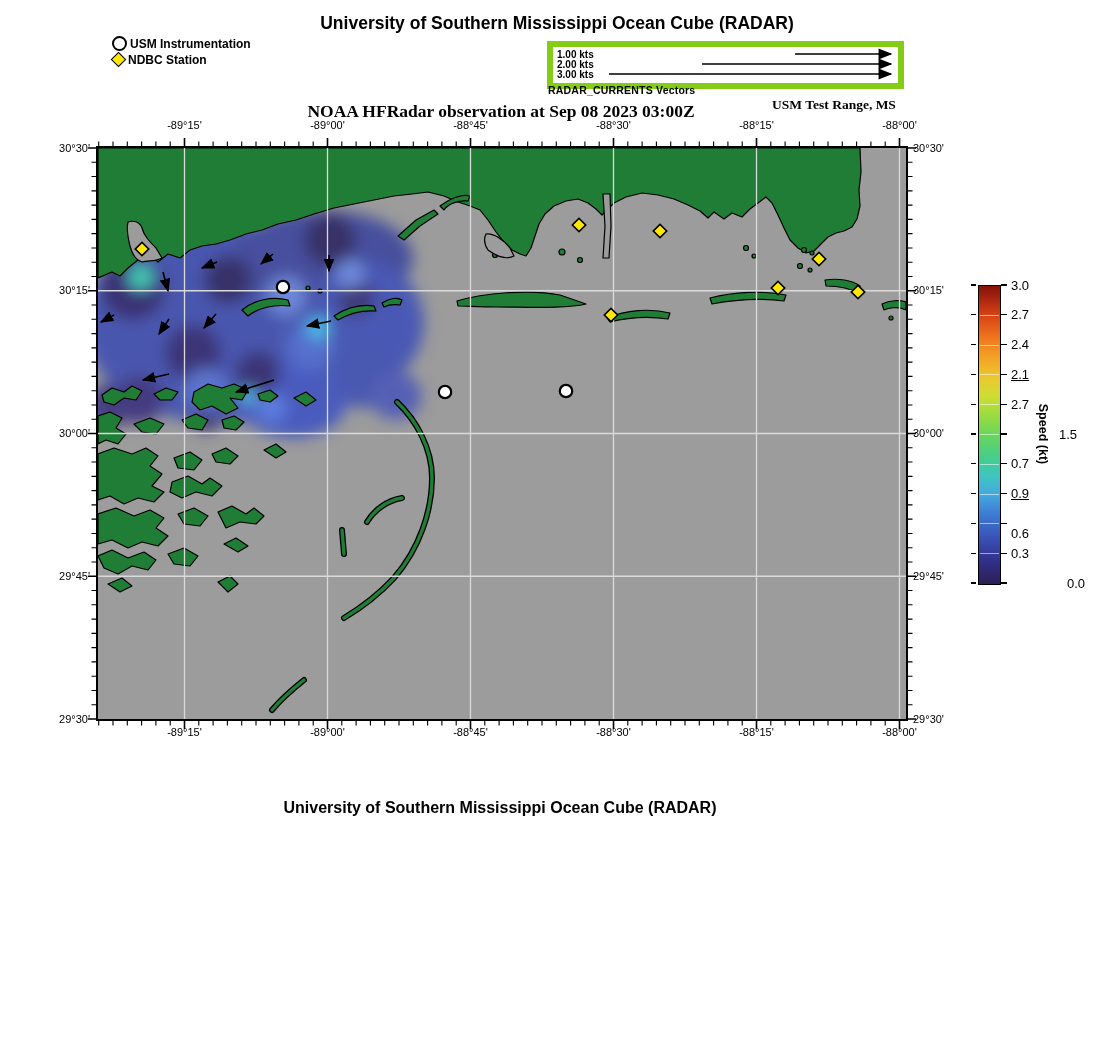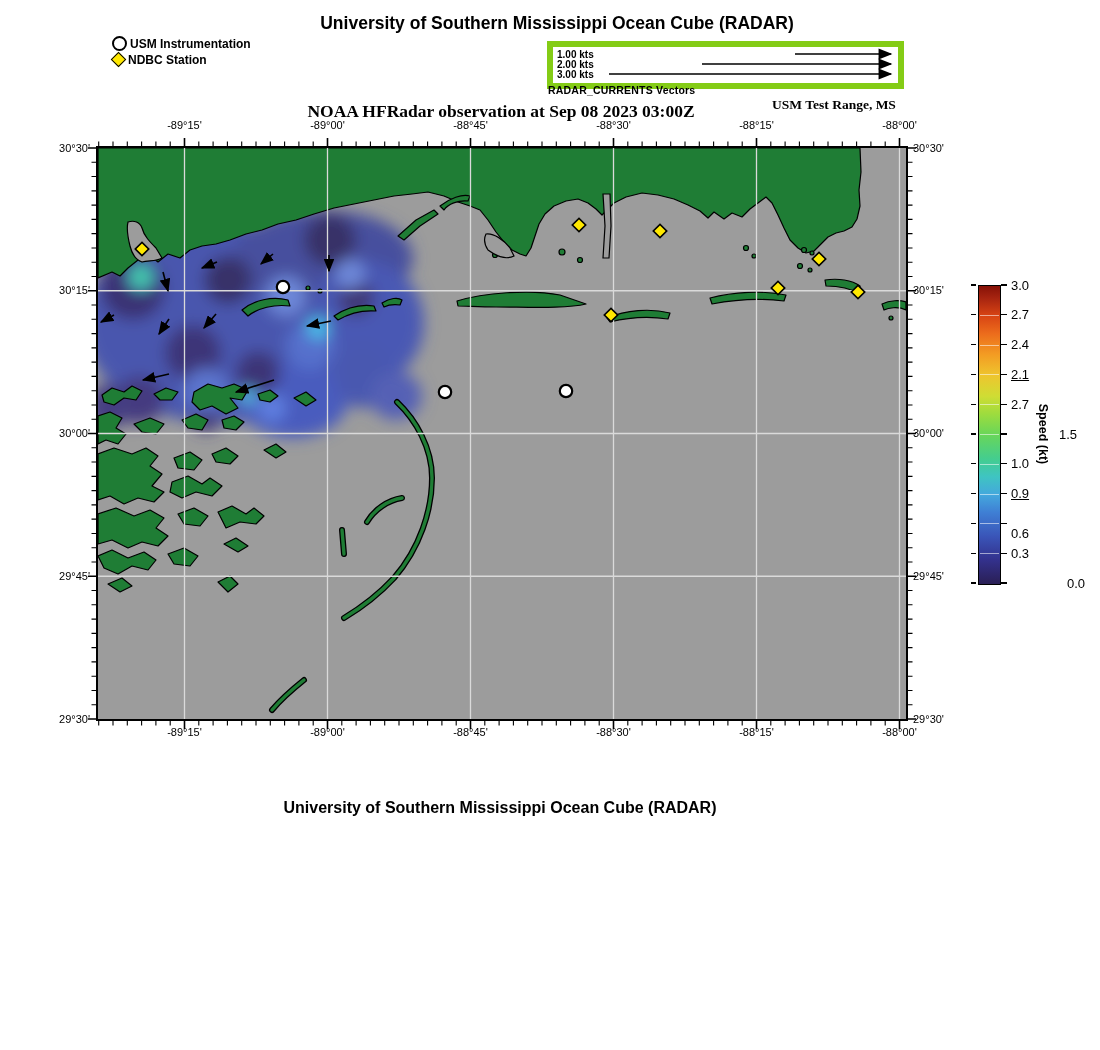--- a/index.html
+++ b/index.html
@@ -242,21 +242,21 @@
     <div class="abs cb-tick" style="left: 1001px; width: 6px; top: 403.5px;"></div>
     <div class="abs cb-tick" style="left: 971px; width: 5px; top: 403.5px;"></div>
     <div class="abs cb-val" style="left: 1011px; top: 397.7px;">2.7</div>
     <div class="abs cb-grid" style="left: 979.5px; width: 19px; top: 404.2px;"></div>
     <div class="abs cb-tick" style="left: 1001px; width: 6px; top: 433.3px;"></div>
     <div class="abs cb-tick" style="left: 971px; width: 5px; top: 433.3px;"></div>
     <div class="abs cb-val" style="left: 1011px; top: 427.5px; margin-left: 48px;">1.5</div>
     <div class="abs cb-grid" style="left: 979.5px; width: 19px; top: 434px;"></div>
     <div class="abs cb-tick" style="left: 1001px; width: 6px; top: 463.1px;"></div>
     <div class="abs cb-tick" style="left: 971px; width: 5px; top: 463.1px;"></div>
-    <div class="abs cb-val" style="left: 1011px; top: 457.3px;">1.0</div>
+    <div class="abs cb-val" style="left: 1011px; top: 457.3px;">0.7</div>
     <div class="abs cb-grid" style="left: 979.5px; width: 19px; top: 463.8px;"></div>
     <div class="abs cb-tick" style="left: 1001px; width: 6px; top: 492.9px;"></div>
     <div class="abs cb-tick" style="left: 971px; width: 5px; top: 492.9px;"></div>
     <div class="abs cb-val" style="left: 1011px; top: 487.1px; text-decoration: underline;">0.9</div>
     <div class="abs cb-grid" style="left: 979.5px; width: 19px; top: 493.6px;"></div>
     <div class="abs cb-tick" style="left: 1001px; width: 6px; top: 522.7px;"></div>
     <div class="abs cb-tick" style="left: 971px; width: 5px; top: 522.7px;"></div>
     <div class="abs cb-val" style="left: 1011px; top: 527px;">0.6</div>
     <div class="abs cb-grid" style="left: 979.5px; width: 19px; top: 523.4px;"></div>
     <div class="abs cb-tick" style="left: 1001px; width: 6px; top: 552.5px;"></div>

